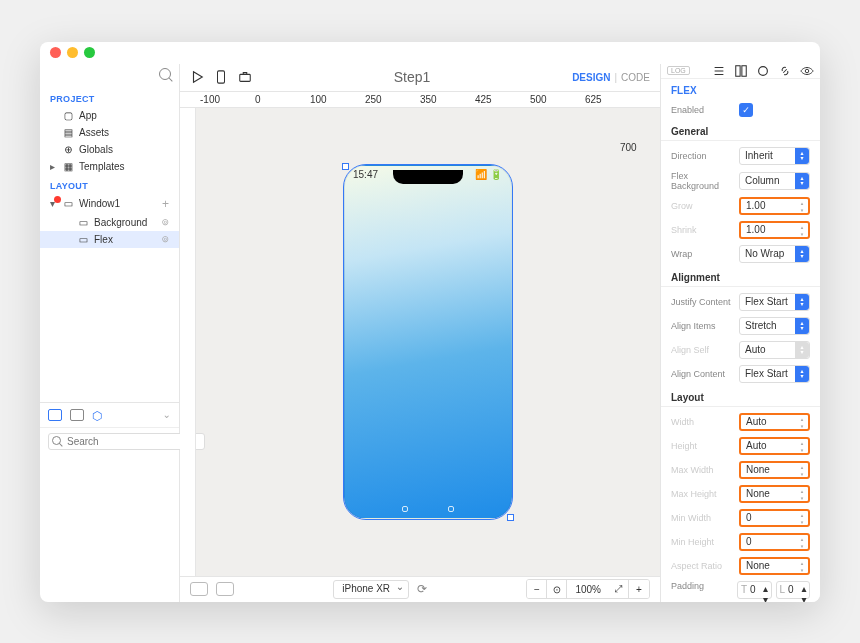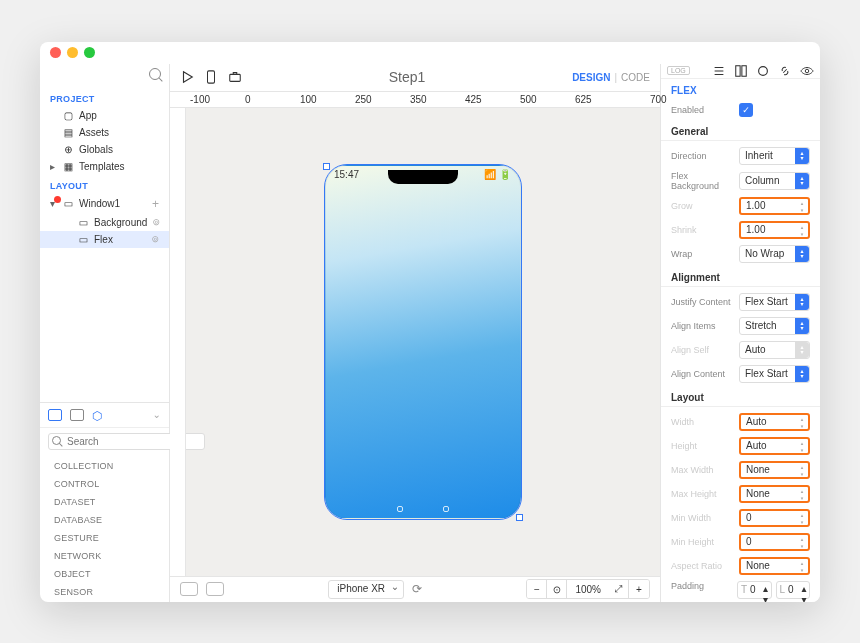--- a/index.html
+++ b/index.html
@@ -4,21 +4,21 @@
 <style>
 *{box-sizing:border-box;margin:0;padding:0;font-family:-apple-system,BlinkMacSystemFont,"Segoe UI",sans-serif;font-size:10px;color:#333}
 body{background:#f0f0f0;display:flex;justify-content:center;align-items:center;min-height:643px;padding:20px}
 .window{width:780px;height:560px;background:#fff;border-radius:8px;box-shadow:0 10px 40px rgba(0,0,0,.15);overflow:hidden;display:flex;flex-direction:column}
 .titlebar{height:22px;display:flex;align-items:center;padding:0 10px;gap:6px}
 .tl{width:11px;height:11px;border-radius:50%}
 .tl.r{background:#ff5f56}.tl.y{background:#ffbd2e}.tl.g{background:#27c93f}
 .main{flex:1;display:flex;overflow:hidden}
 
 
-.left{width:130px;border-right:1px solid #e5e5e5;display:flex;flex-direction:column}
+.left{width:140px;border-right:1px solid #e5e5e5;display:flex;flex-direction:column}
 .left-top{flex:1;overflow:auto;padding:4px 0}
 .left-hdr{display:flex;align-items:center;justify-content:flex-end;padding:4px 8px}
 .srch-ic{width:12px;height:12px;border:1.2px solid #888;border-radius:50%;position:relative}
 .srch-ic:after{content:"";position:absolute;width:5px;height:1.2px;background:#888;bottom:-2px;right:-3px;transform:rotate(45deg)}
 .section-title{color:#3478f6;font-size:9px;font-weight:600;letter-spacing:.3px;padding:6px 10px 3px}
 .tree-item{display:flex;align-items:center;gap:5px;padding:3px 10px;cursor:pointer;position:relative}
 .tree-item.indent2{padding-left:38px}
 .tree-item.sel{background:#e3ecff}
 .ic{width:11px;height:11px;display:inline-flex;align-items:center;justify-content:center;flex-shrink:0}
 .plus-btn{margin-left:auto;color:#aaa;font-size:12px}
@@ -48,21 +48,21 @@
 .c-title{flex:1;text-align:center;font-size:14px;color:#666}
 .tb-right{display:flex;gap:2px;align-items:center;font-size:10px}
 .mode-active{color:#3478f6;font-weight:600}
 .mode-sep{color:#ccc;margin:0 2px}
 .mode-inactive{color:#999}
 .ruler-h{height:16px;background:#fff;border-bottom:1px solid #e5e5e5;position:relative;font-size:8px;color:#999}
 .ruler-h span{position:absolute;top:2px}
 .canvas-wrap{flex:1;position:relative;display:flex}
 .ruler-v{width:16px;background:#fff;border-right:1px solid #e5e5e5}
 .canvas{flex:1;position:relative;display:flex;align-items:center;justify-content:center}
-.phone{width:196px;height:354px;background:linear-gradient(170deg,#f5fae8 0%,#c4e5f5 25%,#5db4ea 55%,#1e8ce8 100%);border-radius:22px;position:relative;border:1px solid rgba(0,0,0,.05)}
+.phone{width:168px;height:354px;background:linear-gradient(170deg,#f5fae8 0%,#c4e5f5 25%,#5db4ea 55%,#1e8ce8 100%);border-radius:22px;position:relative;border:1px solid rgba(0,0,0,.05)}
 .phone.selected{outline:1px solid #3478f6}
 .phone.selected:before,.phone.selected:after{content:"";position:absolute;width:5px;height:5px;background:#fff;border:1px solid #3478f6}
 .phone.selected:before{top:-3px;left:-3px}
 .phone.selected:after{bottom:-3px;right:-3px}
 .notch{position:absolute;top:4px;left:50%;transform:translateX(-50%);width:70px;height:14px;background:#000;border-radius:0 0 10px 10px}
 .statusbar{position:absolute;top:3px;left:8px;right:8px;display:flex;justify-content:space-between;font-size:7px;color:#333}
 .statusbar .r{display:flex;gap:2px;align-items:center}
 .home-ind{position:absolute;bottom:6px;left:50%;transform:translateX(-50%);display:flex;gap:40px}
 .home-ind span{width:6px;height:6px;border:1px solid rgba(255,255,255,.8);border-radius:2px}
 .c-footer{height:26px;background:#fff;border-top:1px solid #e5e5e5;display:flex;align-items:center;padding:0 10px;gap:8px}
@@ -177,31 +177,20 @@
             <span class="srch-ic"></span>
             <input placeholder="Search" style="">
           </div>
           <div class="grid-ic">
               <span></span>
               <span></span>
               <span></span>
               <span></span>
             </div>
         </div>
-        <div class="lb-list" id="lib-list">
-            <div class="lb-item">COLLECTION</div>
-            <div class="lb-item">CONTROL</div>
-            <div class="lb-item">DATASET</div>
-            <div class="lb-item">DATABASE</div>
-            <div class="lb-item">GESTURE</div>
-            <div class="lb-item">NETWORK</div>
-            <div class="lb-item">OBJECT</div>
-            <div class="lb-item">SENSOR</div>
-            <div class="lb-item">SHAPE</div>
-          </div>
       </div>
     </div>
 
     <div class="center">
       <div class="c-toolbar">
         <div class="tb-left">
           <span class="tb-ic"><svg viewBox="0 0 16 16">
                 <path d="M4 2l10 6-10 6z" fill="none" stroke="currentColor" stroke-width="1.3"></path>
               </svg></span>
           <span class="tb-ic gray"><svg viewBox="0 0 16 16">
@@ -221,21 +210,21 @@
       </div>
       <div class="ruler-h" id="ruler-h">
           <span style="left: 20px;">-100</span>
           <span style="left: 75px;">0</span>
           <span style="left: 130px;">100</span>
           <span style="left: 185px;">250</span>
           <span style="left: 240px;">350</span>
           <span style="left: 295px;">425</span>
           <span style="left: 350px;">500</span>
           <span style="left: 405px;">625</span>
-          <span style="left: 480px;">700</span>
+          <span style="left: 440px; margin-top: 48px;">700</span>
         </div>
       <div class="canvas-wrap">
         <div class="ruler-v"></div>
         <div class="canvas">
           <div class="phone selected">
             <div class="statusbar">
               <span>15:47</span>
               <span class="r">📶 🔋</span>
             </div>
             <div class="notch"></div>

